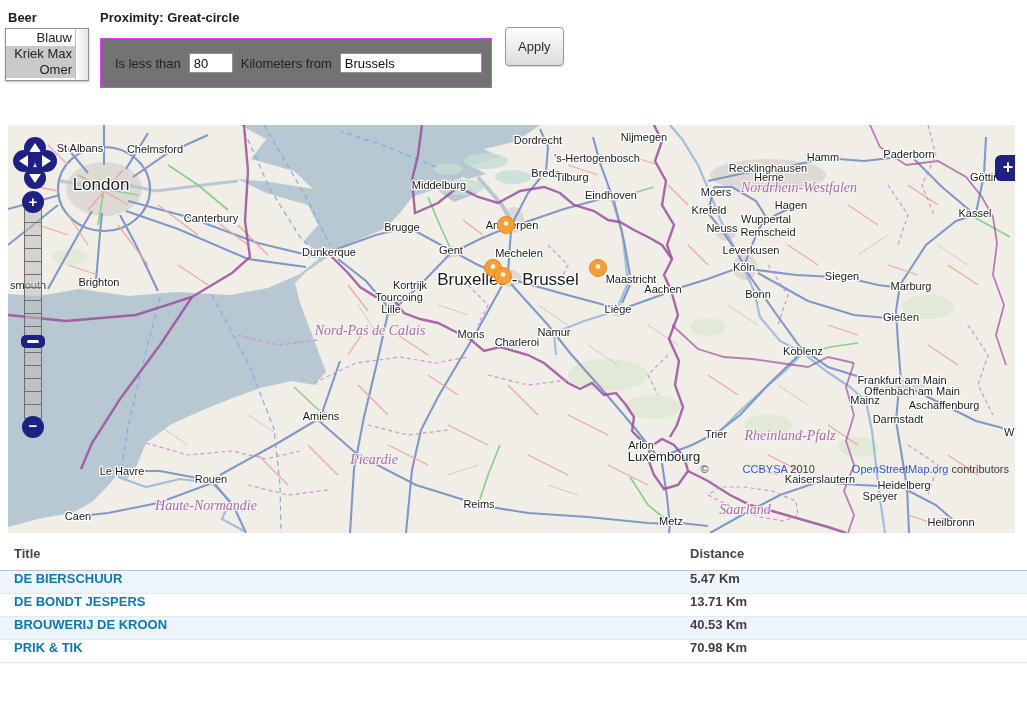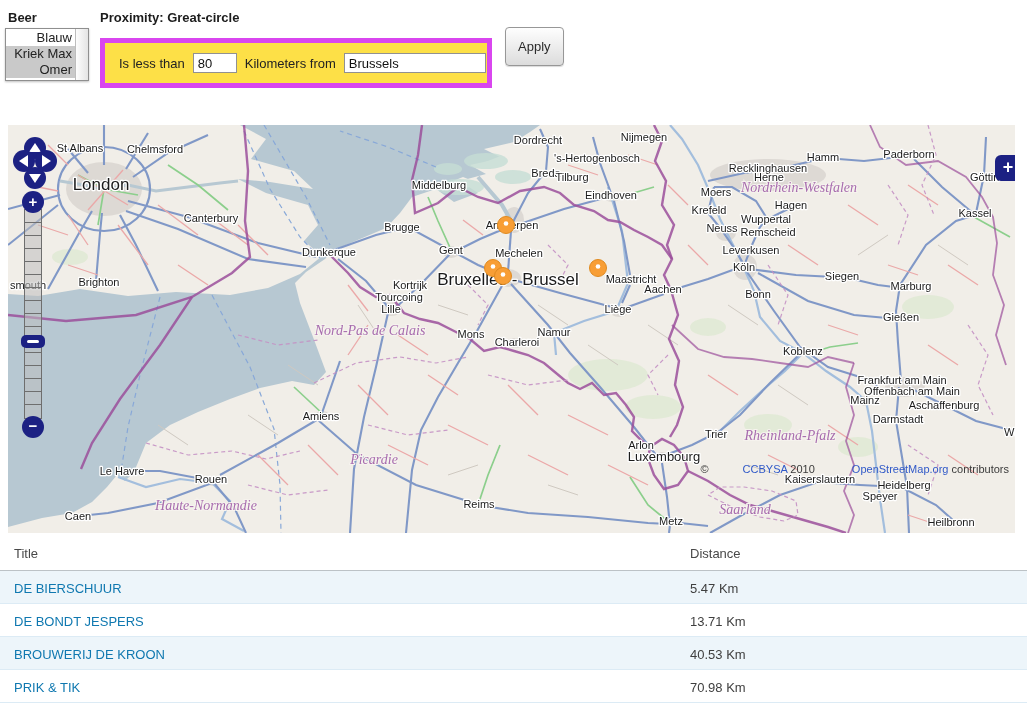--- a/index.html
+++ b/index.html
@@ -8,21 +8,21 @@
   
   .facet { position:absolute; left:8px; top:10px; }
   .facet-label, .prox-label { font-weight:bold; font-size:13px; color:#1c1c1c; }
   .listbox { position:absolute; left:-3px; top:18px; width:84px; height:53px; background:#fff; border:1px solid #8f8f8f; box-shadow:0 1px 2px rgba(0,0,0,.25); overflow:hidden; }
   .lb-opts { position:absolute; left:0; top:1px; right:13px;text-align:right; }
   .opt { padding:0 3px; line-height:16px; font-size:13px; white-space:nowrap; cursor:default; }
   .opt.sel { background:#c9c9c9; }
   .lb-scroll { position:absolute; right:0; top:0; bottom:0; width:13px; background:linear-gradient(90deg,#fdfdfd,#e4e4e4); border-left:1px solid #bdbdbd; }
 
   .prox { position:absolute; left:100px; top:10px; }
-  .prox-box { position:absolute; left:0; top:28px; width:392px; height:50px; background:#fde047; border:5px solid #d946ef; display:flex; align-items:center; padding-left:14px; gap:8px; white-space:nowrap; }
+  .prox-box { position:absolute; left:0; top:28px; width:392px; height:50px; background:#737373; border:1px solid #d946ef; display:flex; align-items:center; padding-left:14px; gap:8px; white-space:nowrap; }
   .prox-box input { font-family:"Liberation Sans",sans-serif; font-size:13px; border:1px solid #919191; height:20px; padding:1px 4px; background:#fff; color:#111; }
   .in-dist { width:44px; }
   .in-loc  { width:142px; }
 
   .apply-btn { position:absolute; left:505px; top:27px; height:39px; padding:0 12px; font-family:"Liberation Sans",sans-serif; font-size:13px; color:#2b2b2b; background:linear-gradient(#fefefe,#dcdcdc); border:1px solid #979797; border-radius:4px; box-shadow:0 1px 1px rgba(0,0,0,.15); cursor:pointer; }
 
   
   .map { position:absolute; left:8px; top:125px; width:1007px; height:408px; background:#f1eee8; overflow:hidden; cursor:default; }
   .map svg { display:block; }
   text.city   { font:11px "Liberation Sans",sans-serif; fill:#1b1b1b; stroke:#ffffff; stroke-width:2.6px; paint-order:stroke; stroke-linejoin:round; }
@@ -58,23 +58,23 @@
   .tick { height:13px; border-bottom:1px solid #6e6e6e; }
   .zoom-handle { position:absolute; left:13px; top:210px; width:24px; height:13px; background:#1c2183; border-radius:5px; z-index:6; }
   .zoom-handle::after { content:""; position:absolute; left:6px; top:5px; width:12px; height:3px; background:#fff; border-radius:2px; }
   .layer-btn { position:absolute; left:987px; top:30px; width:26px; height:26px; background:#1c2183; border-radius:6px; color:#fff; font:bold 18px "Liberation Sans",sans-serif; text-align:center; line-height:24px; z-index:5; }
 
   .attribution { position:absolute; right:6px; top:338px; font-size:11px; color:#3a3a3a; z-index:5; white-space:pre; }
   .attribution .lnk { color:#3059c8; cursor:pointer;padding-left:34px; }
 
   
   .results { position:absolute; left:0; top:538px; width:1027px; border-collapse:collapse; table-layout:fixed; }
-  .results th { text-align:left; font-size:13px; font-weight:normal; color:#484848; padding:8px 0 9px 14px; border-bottom:1px solid #bcc2c6; }
+  .results th { text-align:left; font-size:13px; font-weight:bold; color:#484848; padding:8px 0 9px 14px; border-bottom:1px solid #bcc2c6; }
   .results th:first-child { width:676px; }
-  .results td { font-size:13px; padding:10px 0 7px 14px; border-bottom:1px solid #dcebf5; color:#3f3f3f; }
+  .results td { font-size:13px; padding:0 0 7px 14px; border-bottom:1px solid #dcebf5; color:#3f3f3f;font-weight:bold; }
   .results tr.odd td { background:#edf5fa; }
   .results a { color:#0f78b0; text-decoration:none; }
 </style>
 </head>
 <body>
 
 <div class="facet">
   <div class="facet-label">Beer</div>
   <div class="listbox">
     <div class="lb-opts">

